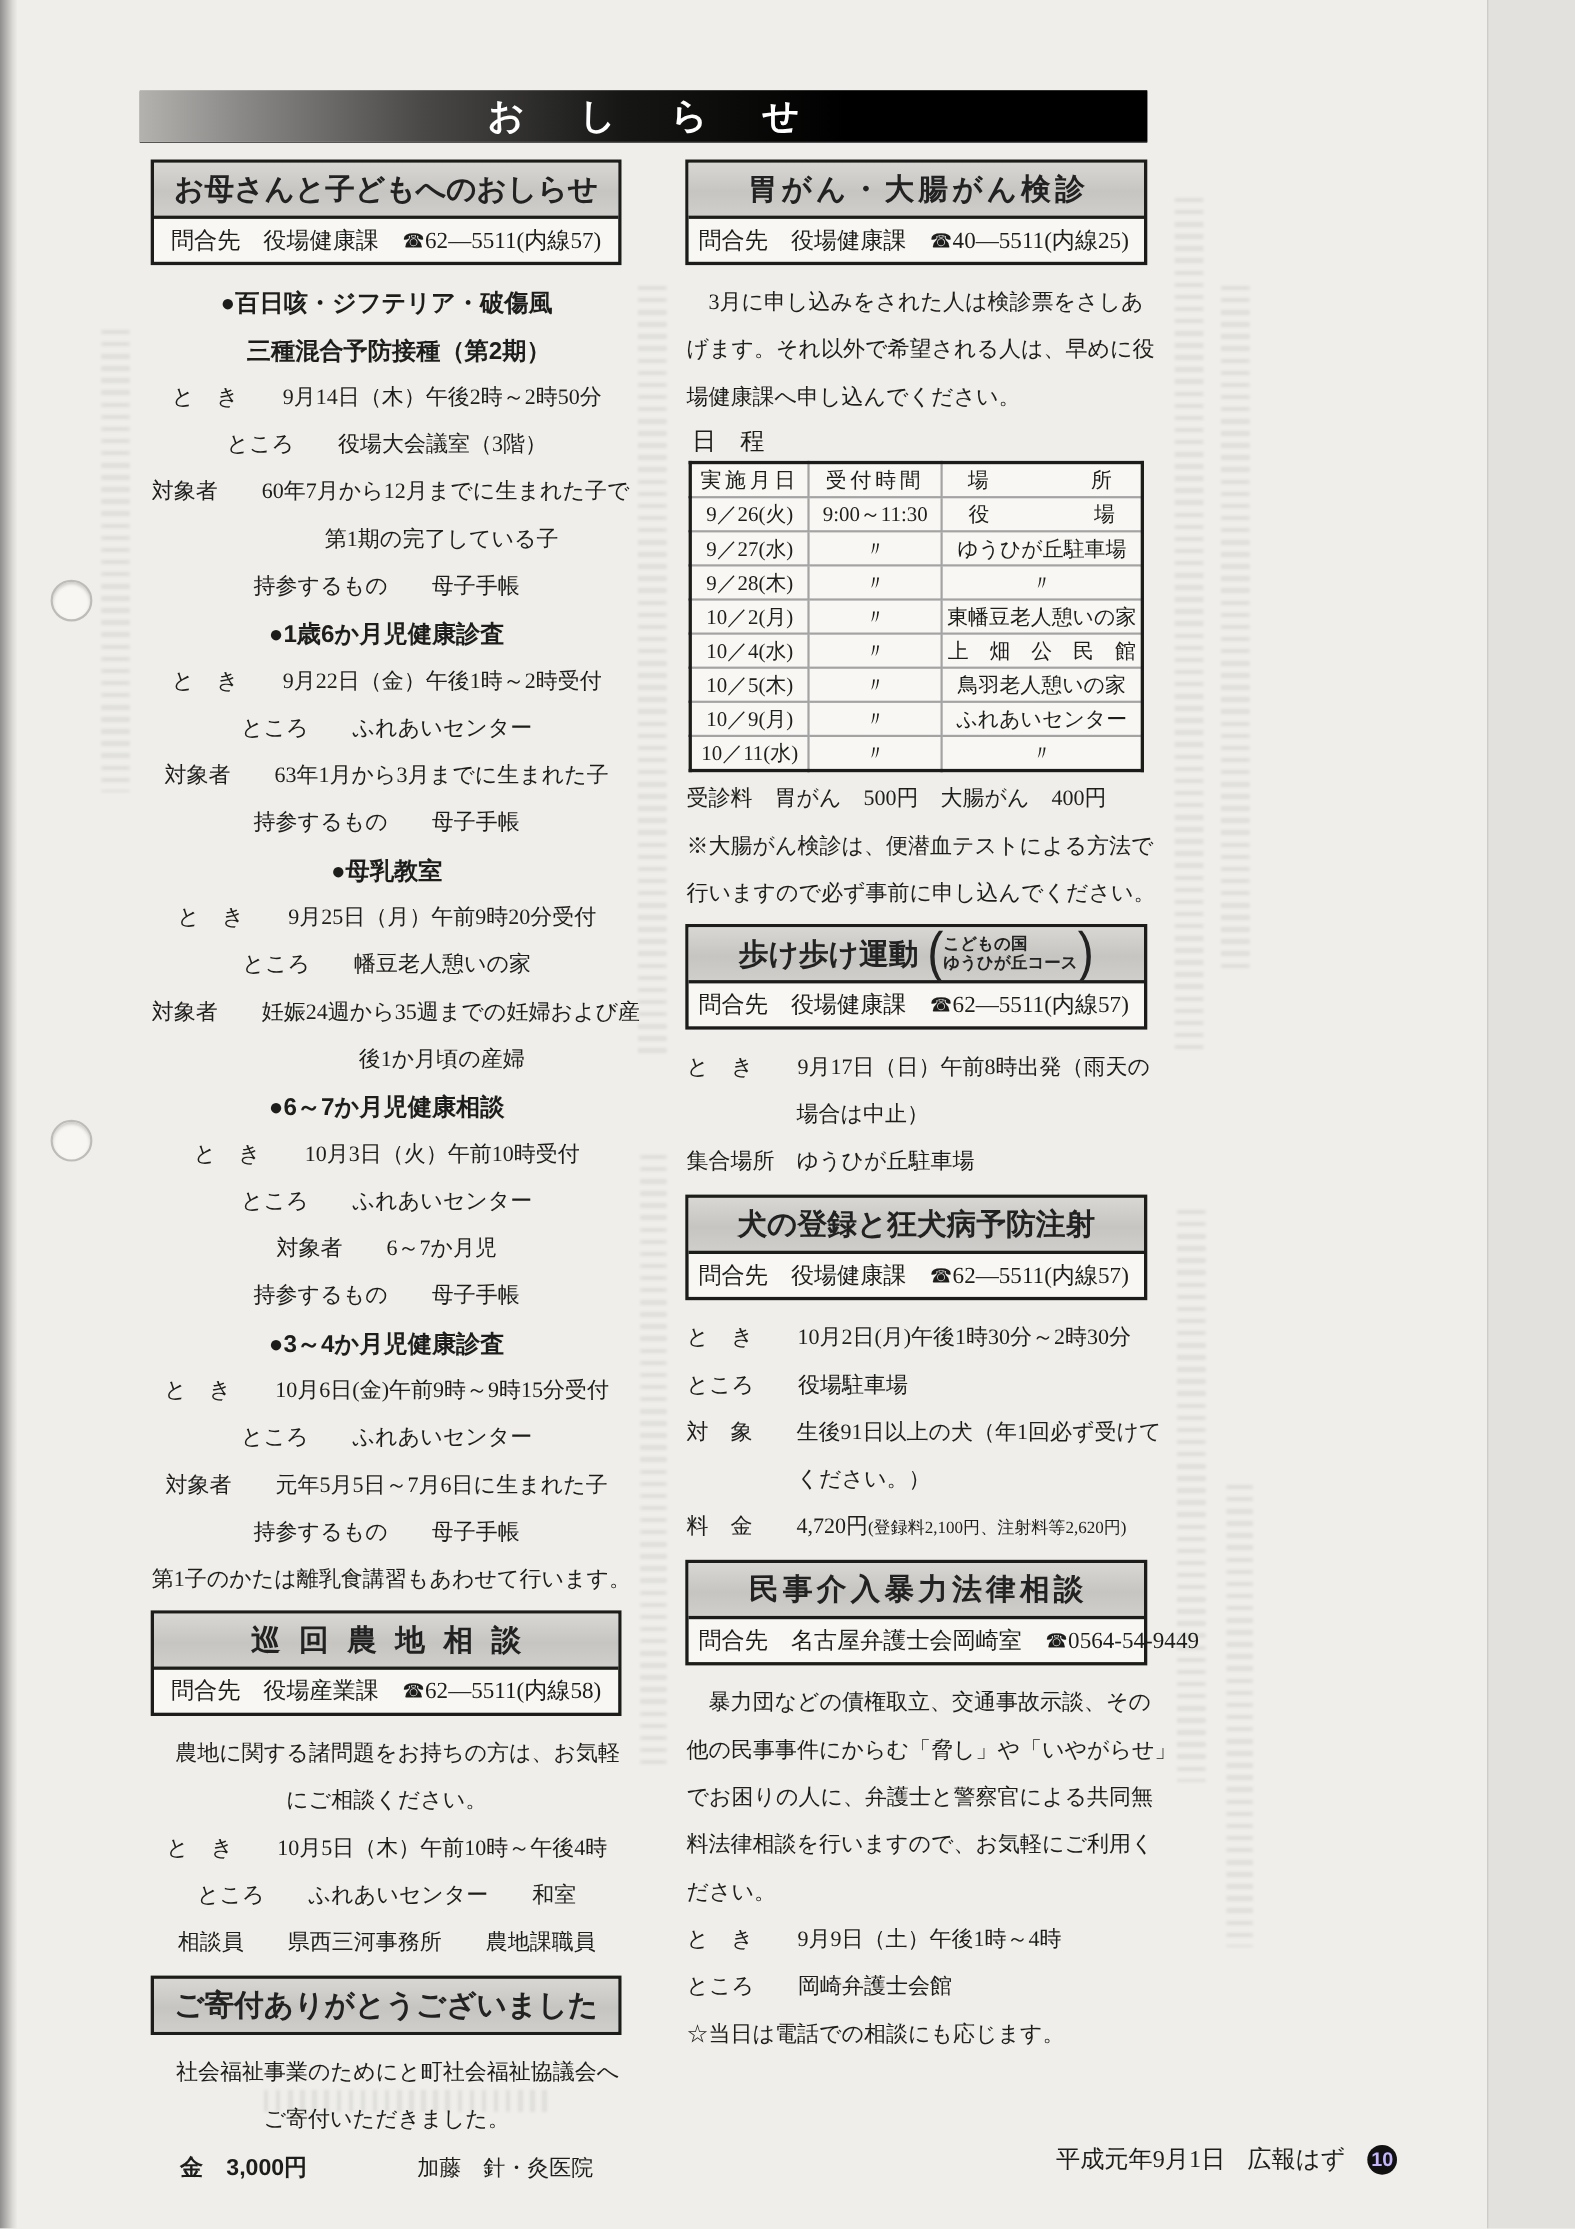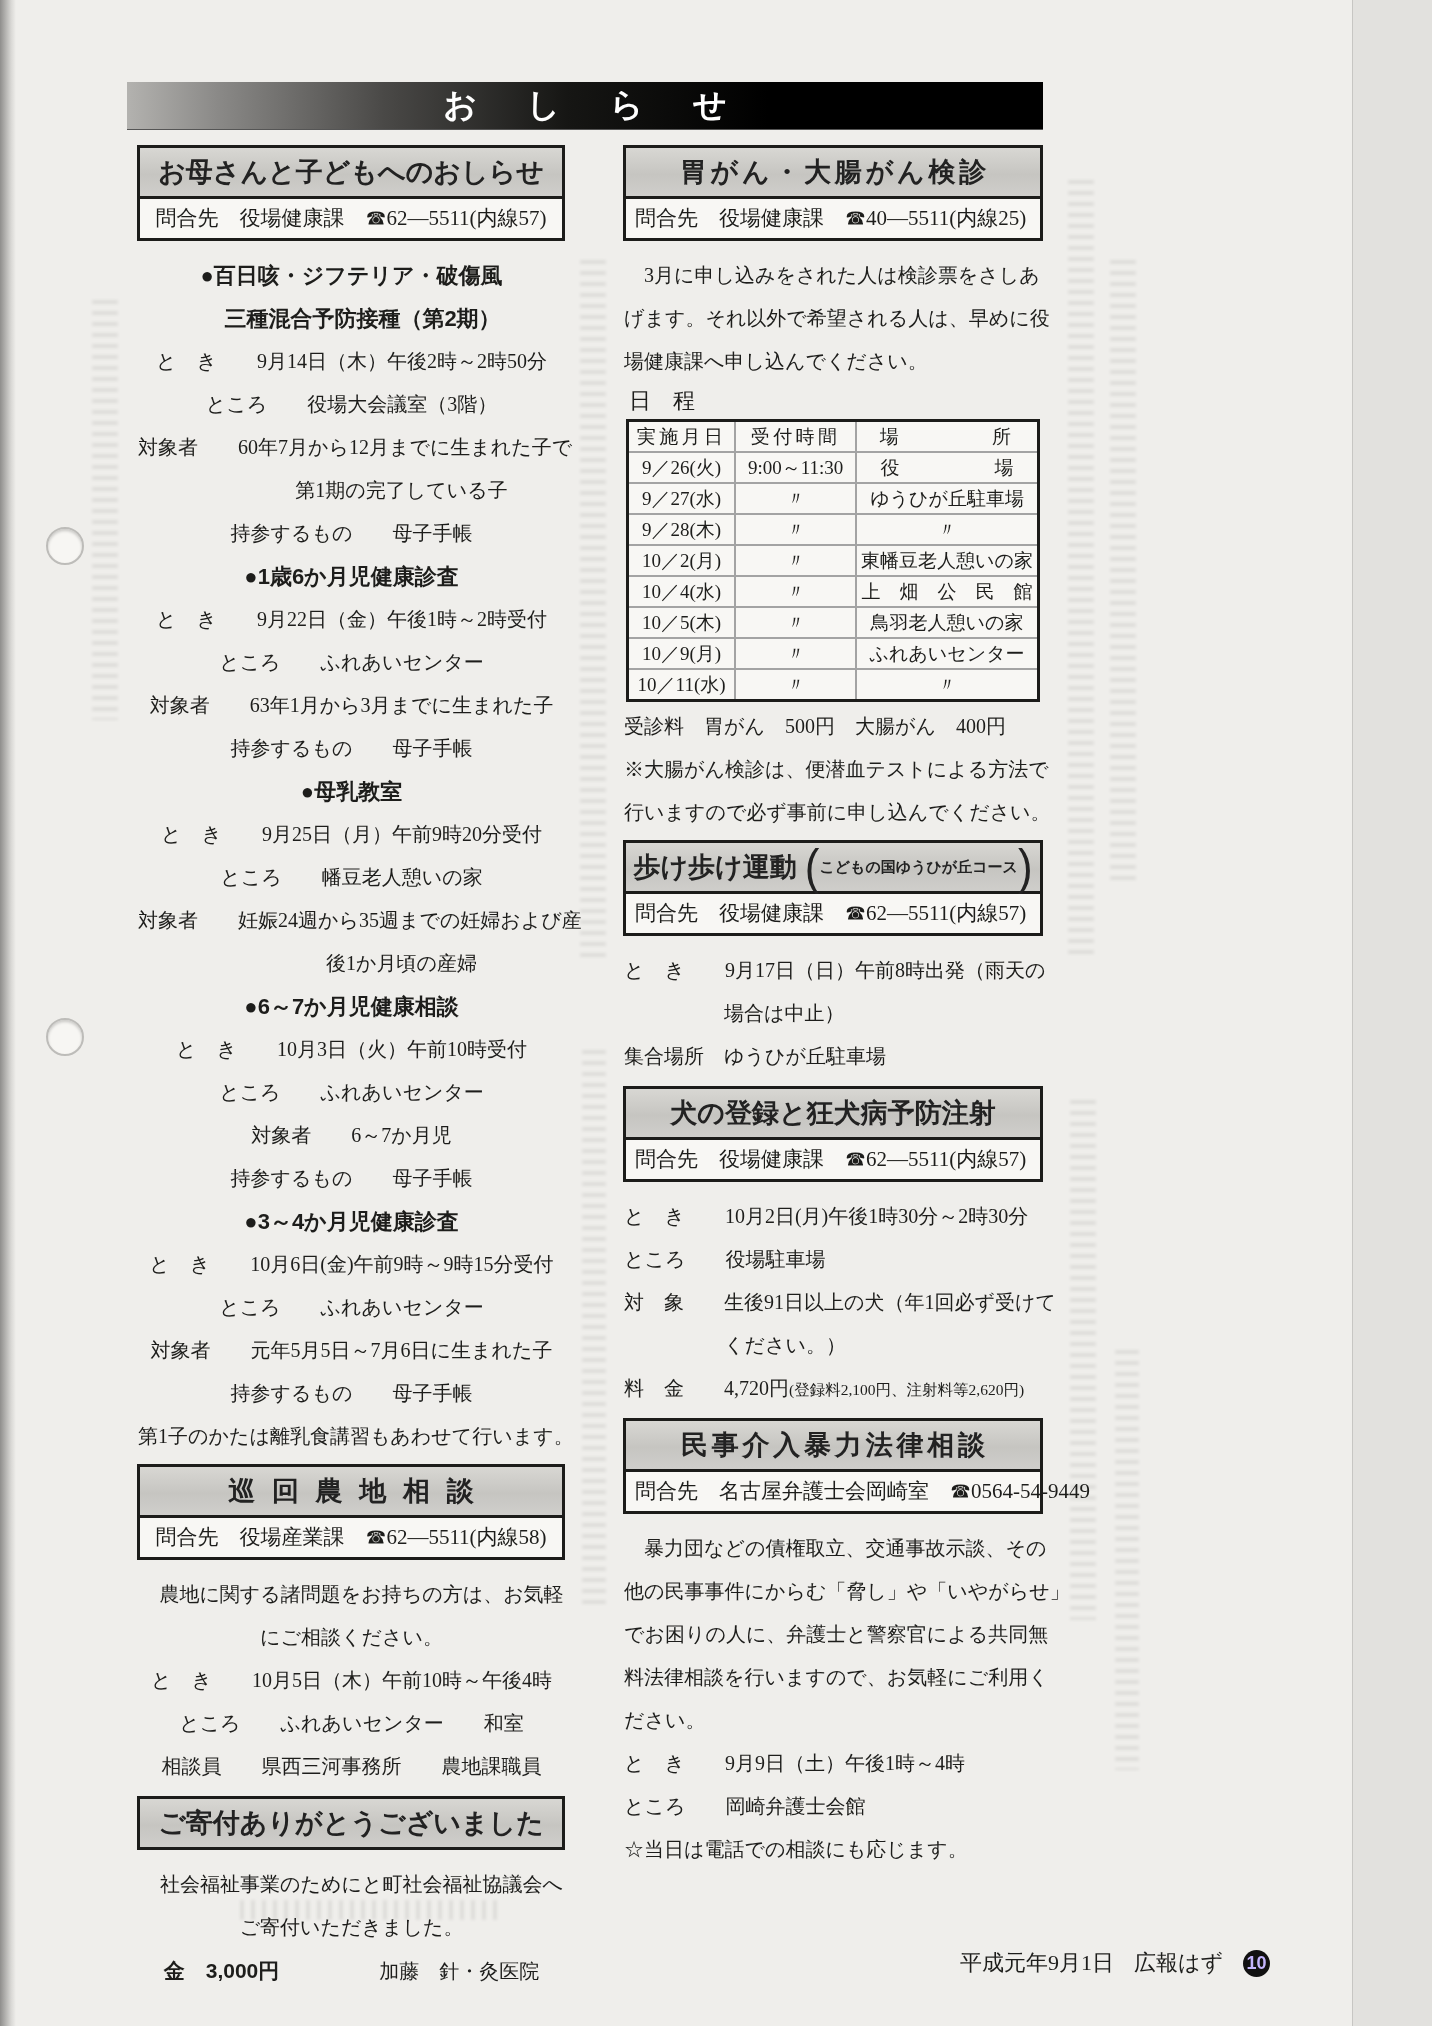--- a/index.html
+++ b/index.html
@@ -38,21 +38,21 @@
     min-height:44px;display:flex;align-items:center;justify-content:center;padding:2px 6px;}
   .bar .t{font-family:"Liberation Sans",sans-serif;font-weight:bold;font-size:27px;color:#222;}
   .t.sp-wide{letter-spacing:.62em;margin-right:-.62em;}
   .t.sp-med{letter-spacing:.14em;margin-right:-.14em;}
   .contact{border-top:3px solid #1c1c1a;padding:5px 9px 6px;font-size:21px;white-space:nowrap;}
 
   
   .paren-group{display:flex;align-items:center;margin-left:8px;}
   .paren{font-family:"Liberation Sans",sans-serif;font-size:44px;font-weight:normal;color:#222;
     transform:scaleY(1.15);line-height:1;}
-  .paren-stack{display:flex;flex-direction:row;line-height:1.15;}
+  .paren-stack{display:flex;flex-direction:column;line-height:1.15;}
   .paren-stack span{font-family:"Liberation Sans",sans-serif;font-weight:bold;font-size:15px;color:#222;}
 
   
   .body-lines{padding:3px 0 0 1px;}
   .line{font-size:20px;line-height:43px;height:43px;white-space:nowrap;}
   .line.bold{font-family:"Liberation Sans",sans-serif;font-weight:bold;font-size:22px;}
   .line .head{font-family:"Liberation Sans",sans-serif;font-weight:bold;font-size:21px;}
   .line .small{font-size:15.5px;}
 
   

